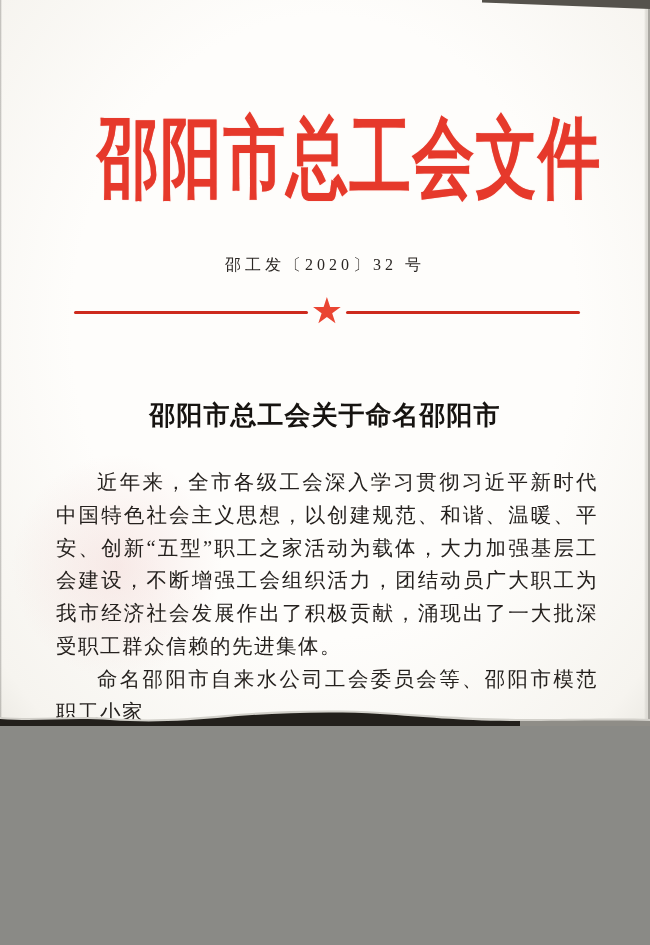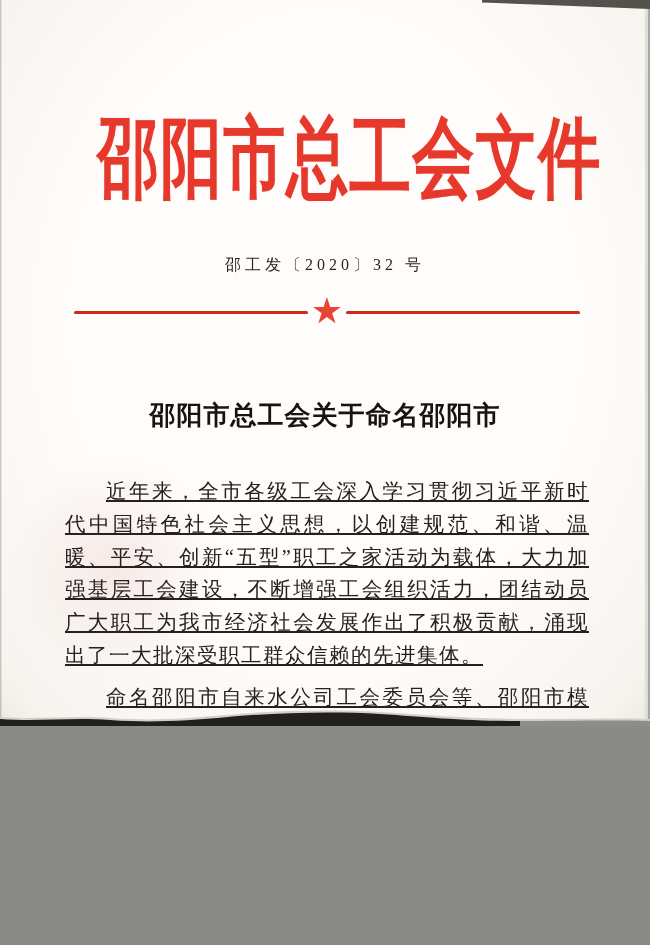--- a/index.html
+++ b/index.html
@@ -57,21 +57,21 @@
   .doc-title {
     position: absolute; top: 366px; left: 0; width: 100%;
     text-align: center; font-weight: bold; color: #161310;
     font-size: 26px; line-height: 37px; letter-spacing: 1px; margin-top: 31px;
   }
   .body-text {
     position: absolute; top: 466px; left: 56px; right: 52px;
     font-size: 20.5px; line-height: 32.8px; letter-spacing: 1.5px;
     color: #25211e; text-align: justify;
   }
-  .body-text p { margin: 9px; text-indent: 2em; text-decoration: underline; }
+  .body-text p { margin: 0; text-indent: 2em; }
   .page-number {
     position: absolute; top: 860px; right: 92px;
     font-size: 16px; letter-spacing: 2px; color: #33302c;
     font-family: "Liberation Serif", "DejaVu Serif", serif;
   }
   .watermark {
     position: absolute; top: 898px; right: 8px;
     display: flex; align-items: center; gap: 16px;
     color: #c2c0ba; font-size: 21px; letter-spacing: 2px;
     font-weight: bold;

